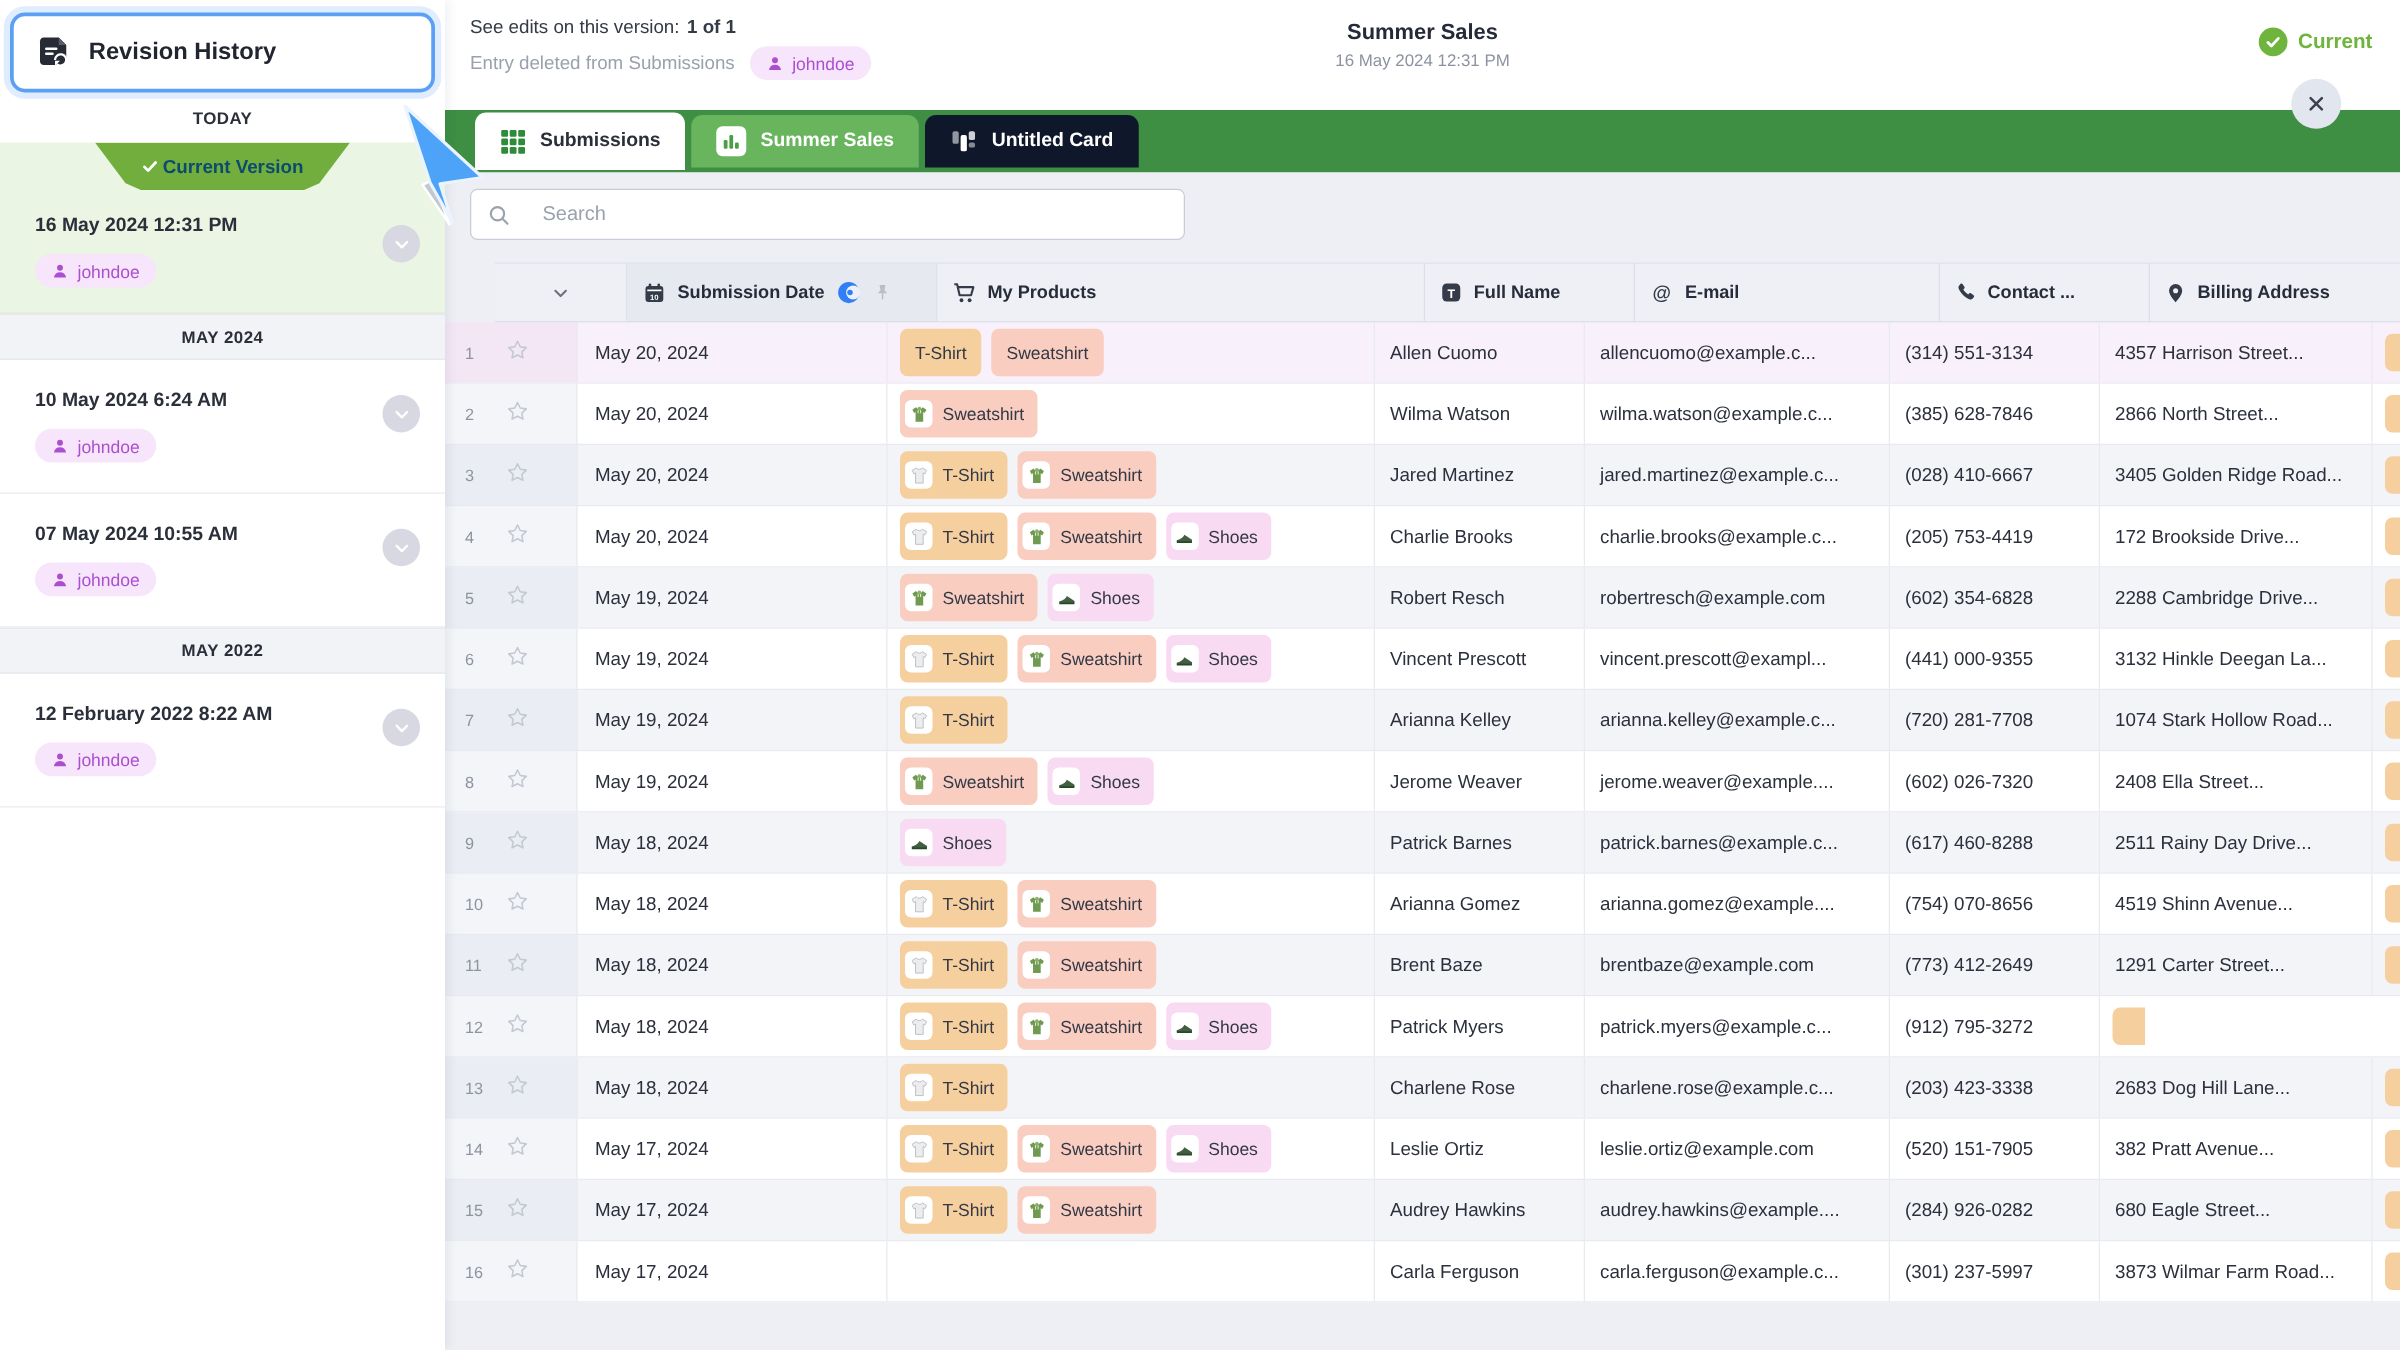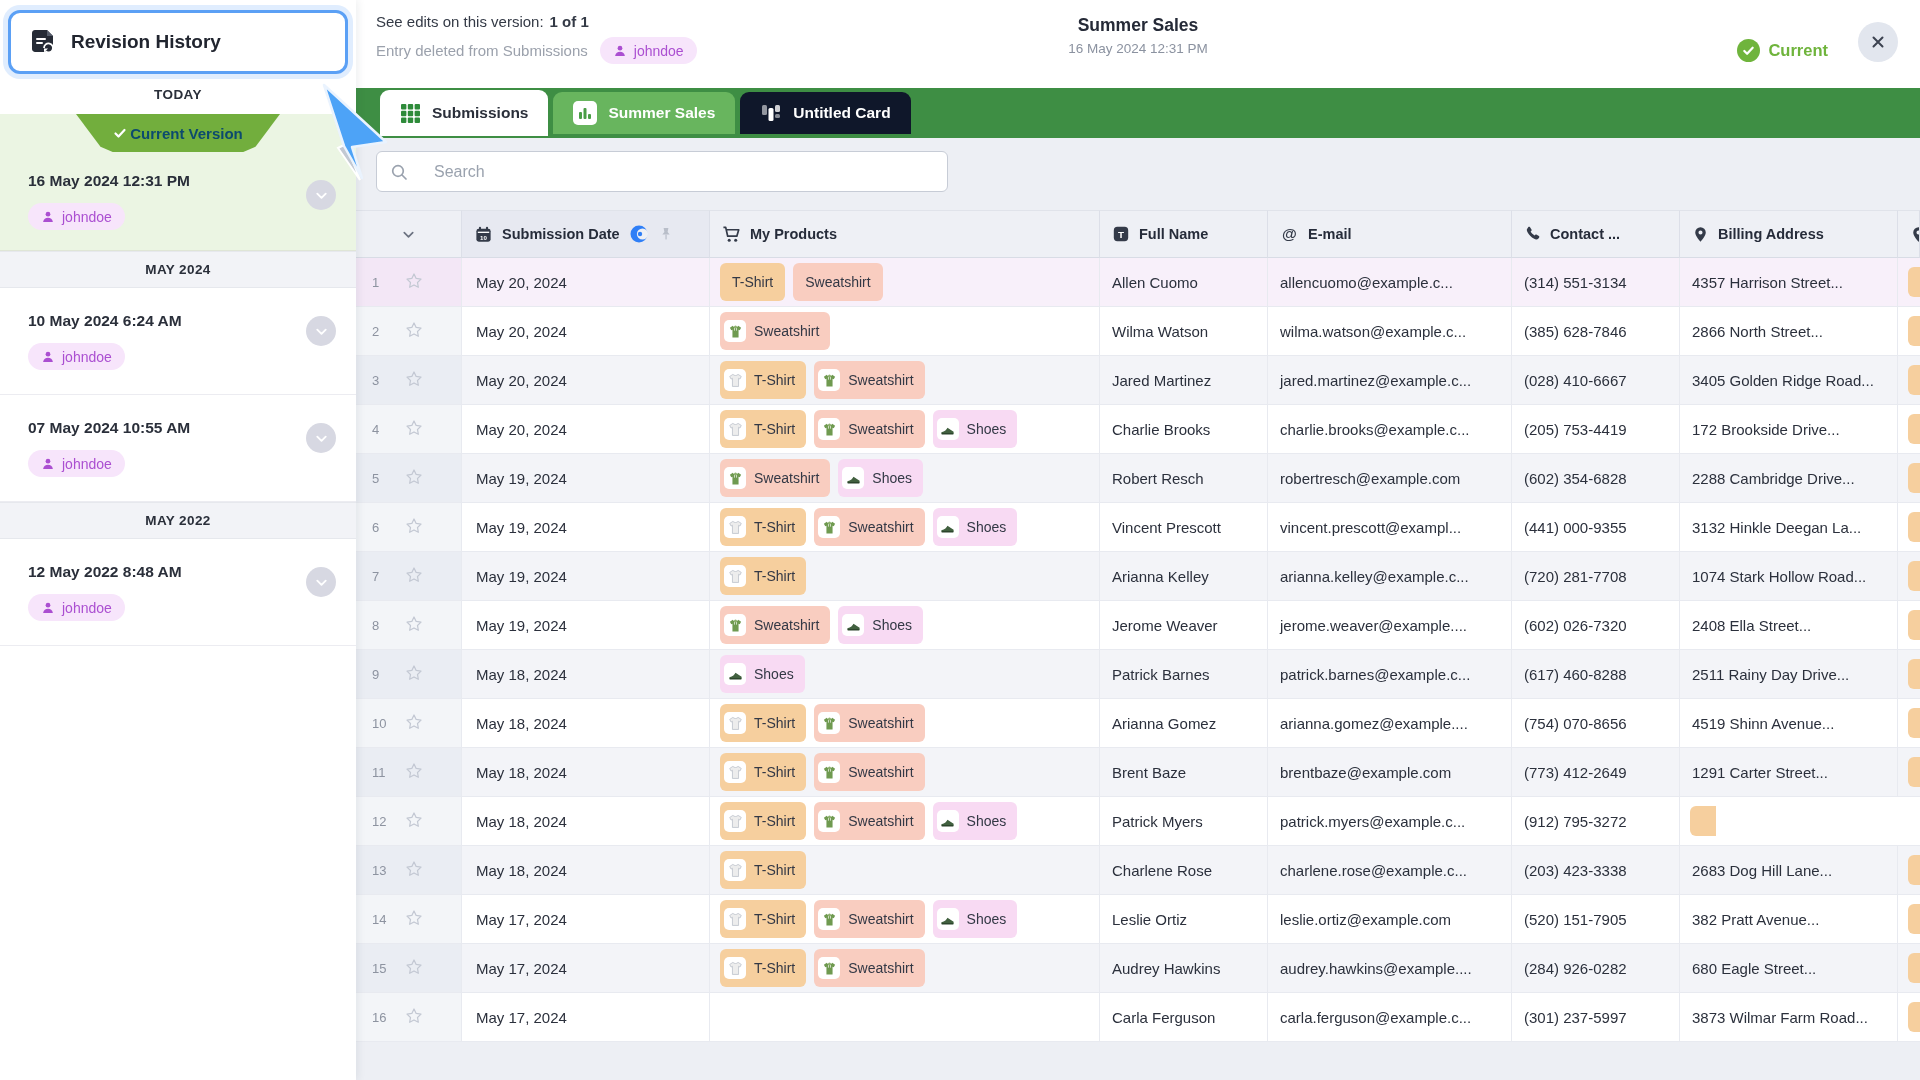--- a/index.html
+++ b/index.html
@@ -31,42 +31,42 @@
   .main{position:absolute;left:356px;top:0;right:0;bottom:0;}
   .topbar{position:relative;height:88px;background:#fff;}
   .edits-block{position:absolute;left:20px;top:13px;}
   .edits-line1{font-size:15px;color:#343a46;}
   .edits-line1 b{font-weight:700;margin-left:6px;}
   .edits-line2{margin-top:7px;display:flex;align-items:center;gap:12px;font-size:15px;color:#9ba1ac;}
   .edits-line2 .pill{margin-top:0;}
   .title-block{position:absolute;left:50%;transform:translateX(-50%);top:15px;text-align:center;}
   .doc-title{font-size:17.5px;font-weight:700;color:#252a37;}
   .doc-subtitle{margin-top:5px;font-size:13.5px;color:#8b92a0;}
-  .status-block{position:absolute;right:22px;top:22px;display:flex;align-items:flex-end;gap:30px;}
+  .status-block{position:absolute;right:22px;top:22px;display:flex;align-items:center;gap:18px;flex-direction:column;}
   .current-chip{display:flex;align-items:center;gap:8px;font-size:16.5px;font-weight:600;color:#6fb43c;}
   .check-circle{width:23px;height:23px;border-radius:50%;background:#6fb43c;display:flex;align-items:center;justify-content:center;}
   .close-btn{width:40px;height:40px;border-radius:50%;background:#e2e6ee;display:flex;align-items:center;justify-content:center;cursor:pointer;}
 
   .tabbar{height:50px;background:#3e8e44;display:flex;align-items:center;padding-left:24px;gap:5px;}
   .tab{height:42px;border-radius:9px 9px 0 0;display:flex;align-items:center;gap:11px;padding:0 20px;
        font-size:15.5px;font-weight:600;color:#fff;cursor:pointer;}
   .tab.active{height:46px;background:#fff;color:#2a2f3a;}
   .tab.green{background:#68b55e;}
   .tab.purple{background:#0f172a;}
   .tab-iconbox{width:24px;height:24px;border-radius:5px;background:#fff;display:flex;align-items:center;justify-content:center;}
 
   .content{position:absolute;top:138px;left:0;right:0;bottom:0;background:#edeff4;}
   .searchbox{position:absolute;left:20px;top:13px;width:572px;height:41px;background:#fff;border:1px solid #c7ccd6;
              border-radius:6px;display:flex;align-items:center;gap:24px;padding:0 13px;}
   .searchbox input{border:none;outline:none;flex:1;font-size:16px;color:#343a46;background:transparent;}
   .searchbox input::placeholder{color:#9aa2ae;}
 
   
   .grid-row{display:grid;grid-template-columns:106px 248px 390px 168px 244px 168px 218px 1fr;}
-  .thead{position:absolute;left:0;top:72px;right:0;height:48px;}
+  .thead{position:absolute;left:0;top:72px;right:0;height:48px;padding-left:40px;}
   .th{background:#eef0f5;border-right:1px solid #dcdfe8;border-top:1px solid #e0e3ea;border-bottom:1px solid #d8dce5;
       display:flex;align-items:center;gap:9px;padding:0 8px 0 12px;font-size:14.5px;font-weight:700;color:#262c3a;
       white-space:nowrap;overflow:hidden;}
   .th.sorted{background:#e7e9f1;}
   .th.rownum-h{justify-content:center;padding:0;}
   .tbody{position:absolute;left:0;top:120px;right:0;}
   .tr{height:49px;border-bottom:1px solid #e8eaf0;background:#fff;}
   .tr.gray{background:#f3f4f8;}
   .tr.highlight{background:#f8f0fa;}
   .td{display:flex;align-items:center;padding-left:12px;border-right:1px solid #e8eaf0;overflow:hidden;
@@ -161,21 +161,21 @@
             </span>
             <span>johndoe</span>
           </span><span class="chev-btn">
             <span class="icon">
               <svg width="15" height="15" viewBox="0 0 16 16">
                 <path d="M3.5 6l4.5 4.5L12.5 6" stroke="#fff" stroke-width="2" fill="none" stroke-linecap="round" stroke-linejoin="round"></path>
               </svg>
             </span>
           </span></div>
         <div class="strip gray">MAY 2022</div>
-        <div class="entry"><div class="entry-date">12 May 2022 8:48 AM</div><span class="pill">
+        <div class="entry"><div class="entry-date">12 February 2022 8:22 AM</div><span class="pill">
             <span class="icon">
               <svg width="14" height="14" viewBox="0 0 16 16">
                 <circle cx="8" cy="4.8" r="2.7" fill="#ab4fd1"></circle>
                 <path d="M2.4 13.6c.6-3.1 2.8-4.7 5.6-4.7s5 1.6 5.6 4.7z" fill="#ab4fd1"></path>
               </svg>
             </span>
             <span>johndoe</span>
           </span><span class="chev-btn">
             <span class="icon">
               <svg width="15" height="15" viewBox="0 0 16 16">

